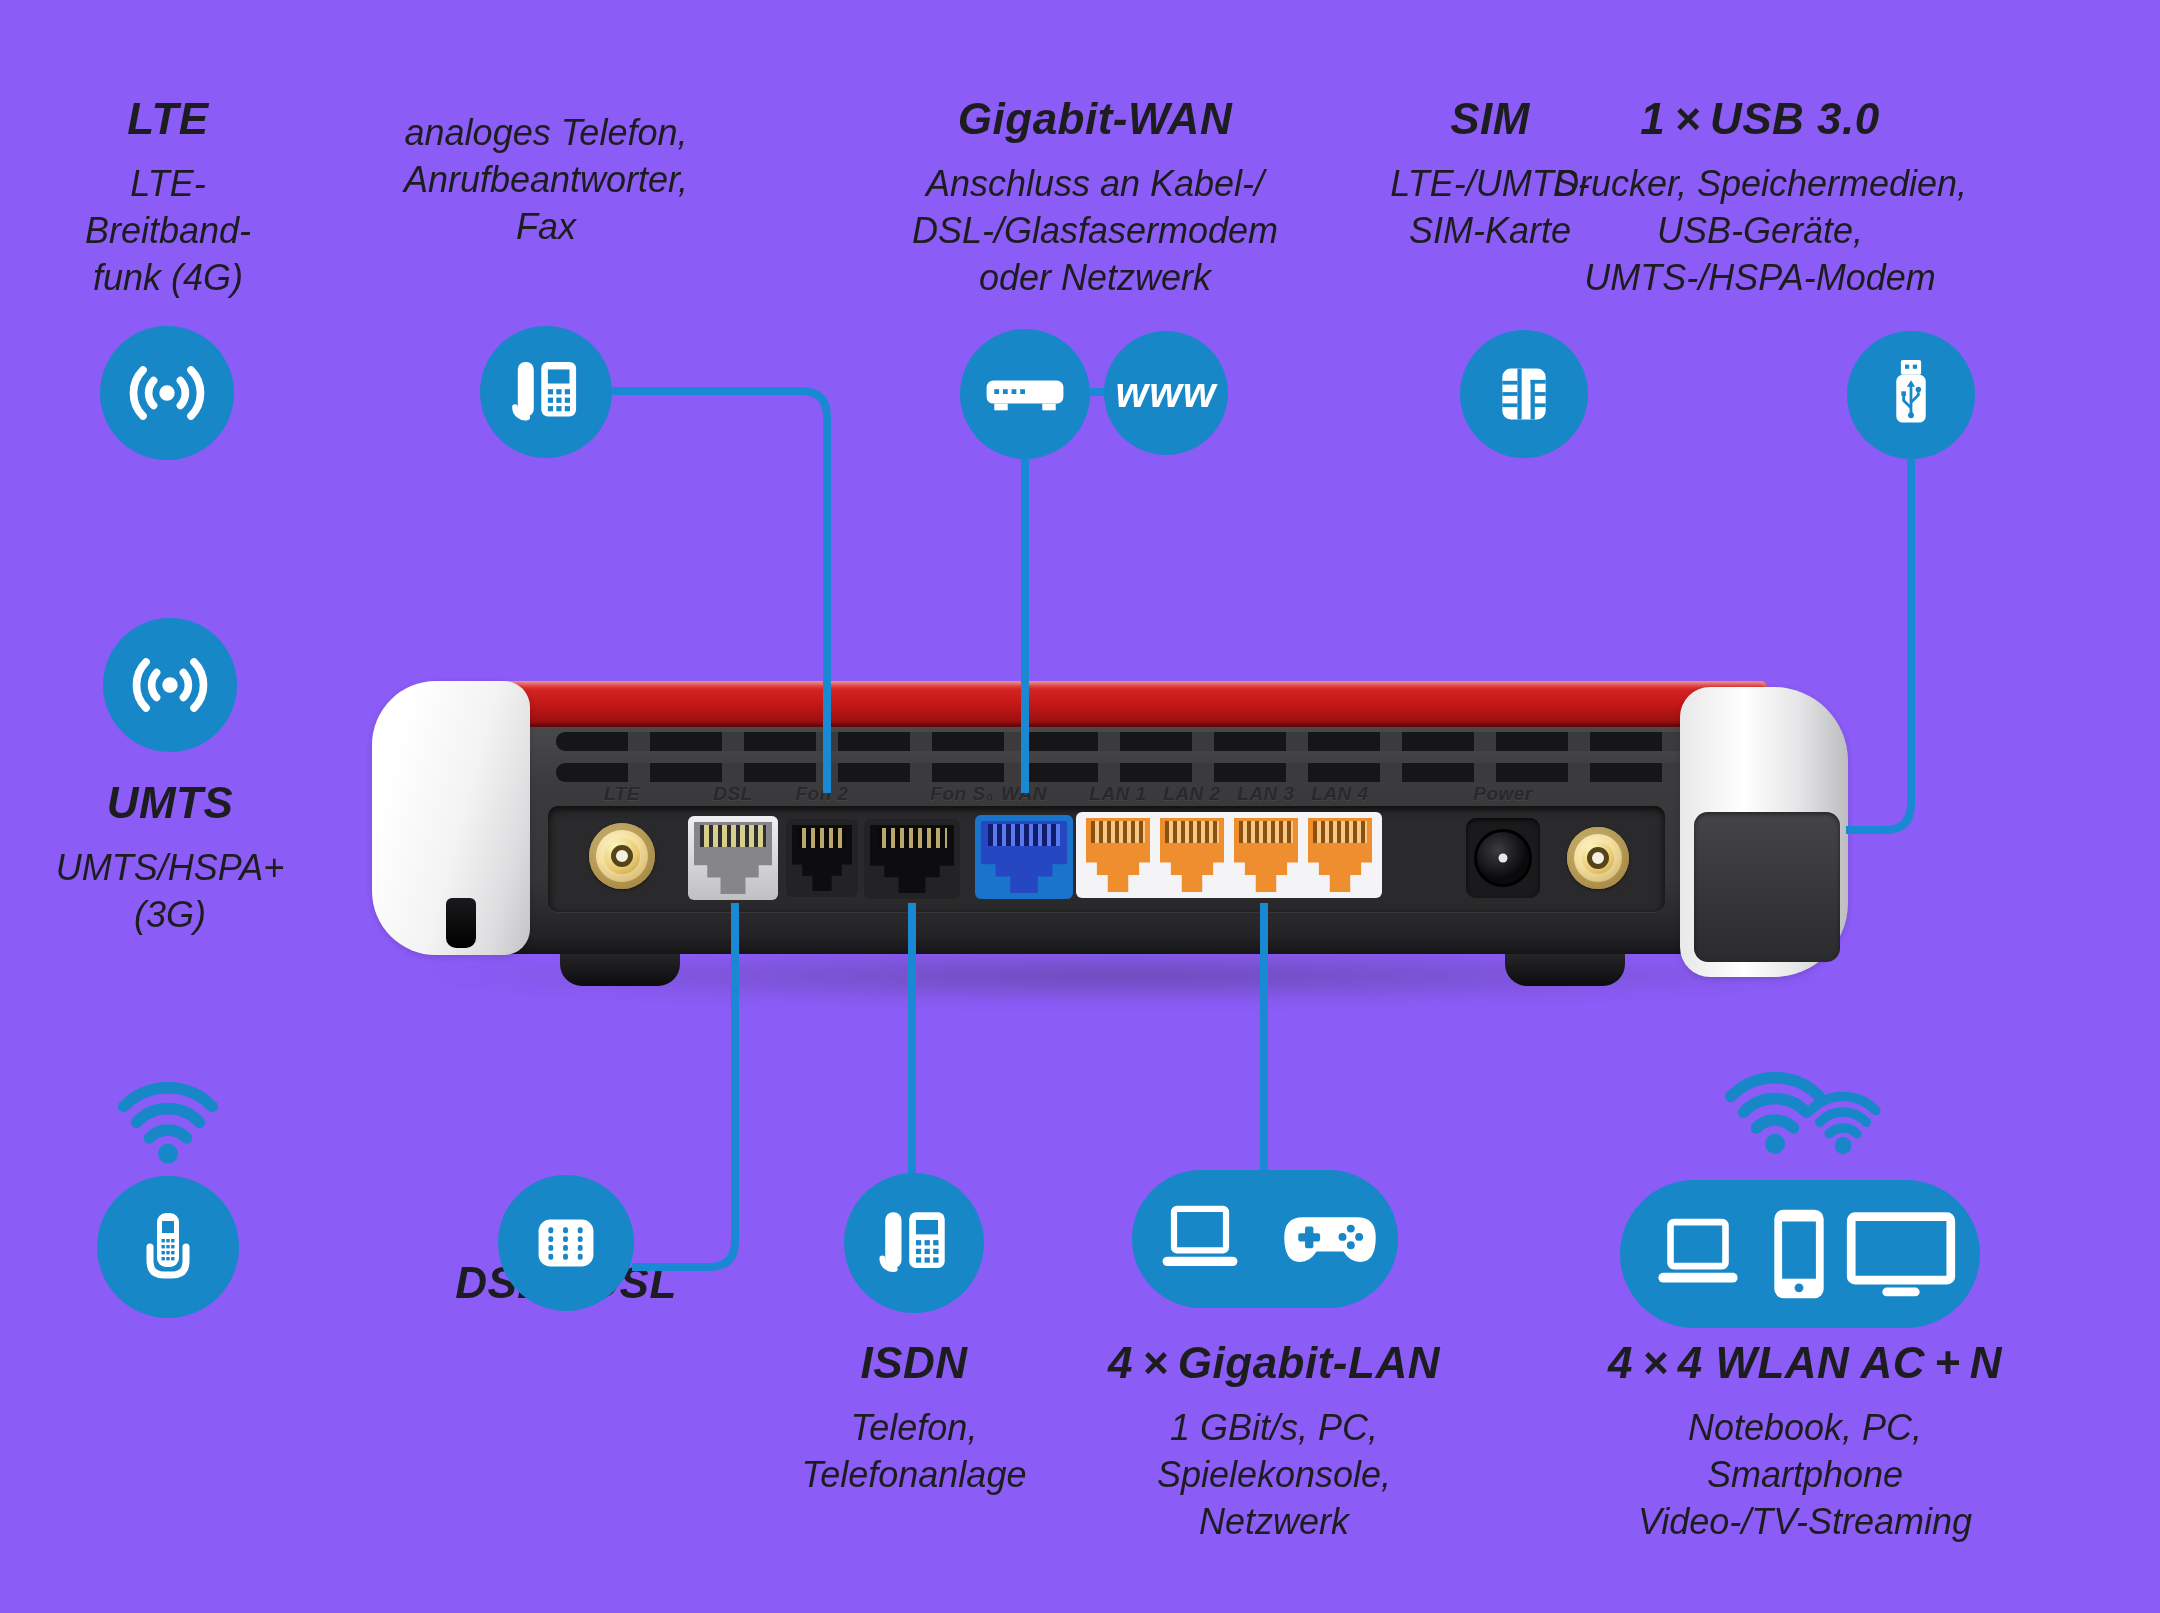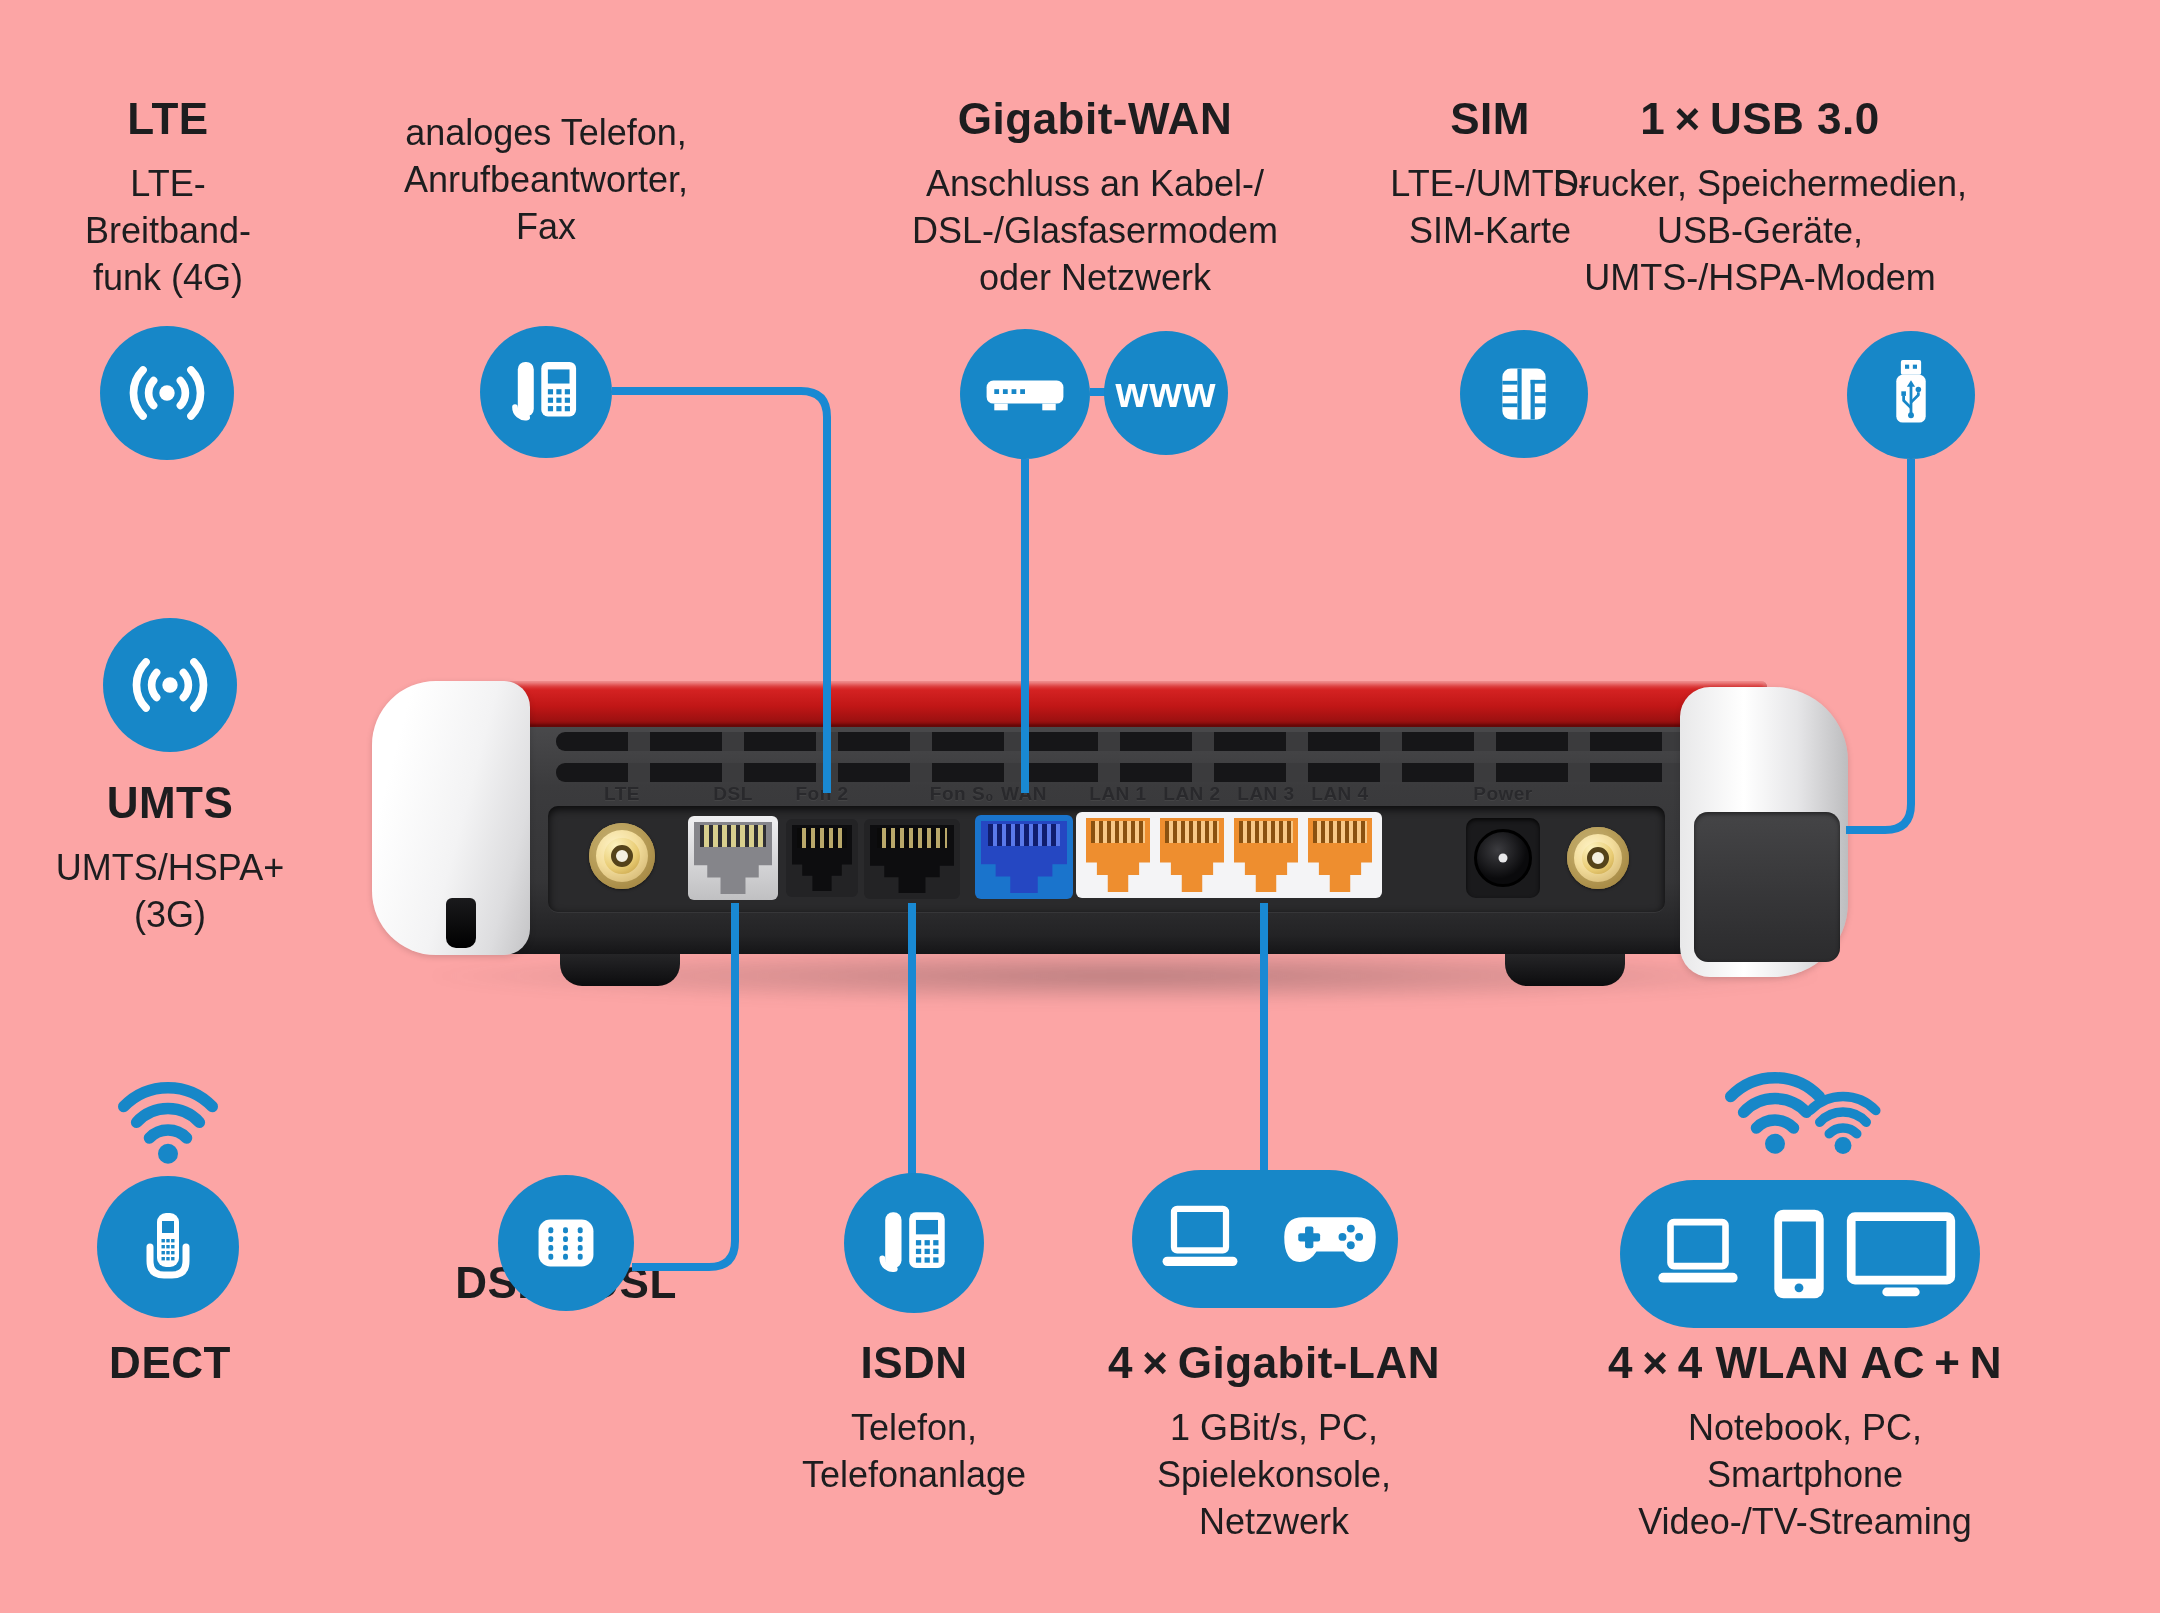--- a/index.html
+++ b/index.html
@@ -1,17 +1,17 @@
 <!DOCTYPE html>
 <html style="--accent: #1787c8; --line: #1989d3; --text: #1d1d1f; --router-red: #c01616; --lan-orange: #ee8e2f; --wan-blue-frame: #1a74cc;"><head>
 <meta charset="utf-8">
 <style>
   html,body{margin:0;padding:0;background:#fff;}
-  .canvas{position:relative;width:2160px;height:1613px;background:#fca5a5;overflow:hidden;
-          font-family:"Liberation Sans","DejaVu Sans",sans-serif;color:var(--text,#1d1d1f);}
+  .canvas{position:relative;width:2160px;height:1613px;background:#8b5cf6;overflow:hidden;
+          font-family:"Liberation Sans","DejaVu Sans",sans-serif;color:var(--text,#1d1d1f);font-style:italic;}
   .callout{position:absolute;text-align:center;color:var(--text,#1d1d1f);}
   .callout h2{font-size:44px;line-height:46px;margin:0 0 18px 0;font-weight:bold;letter-spacing:.5px;}
   .callout p{font-size:36px;line-height:47px;margin:13px;white-space:pre-line;}
   .badge{position:absolute;border-radius:50%;background:var(--accent,#1787c8);
          display:flex;align-items:center;justify-content:center;}
   .pill{position:absolute;background:var(--accent,#1787c8);display:flex;align-items:center;justify-content:center;gap:26px;}
   .waves{position:absolute;}
   .wwwtext{color:#fff;font-size:42px;font-weight:bold;letter-spacing:1px;}
   
   .shadow{position:absolute;left:430px;top:948px;width:1390px;height:56px;border-radius:50%;
@@ -103,21 +103,20 @@
 USB-Geräte,
 UMTS-/HSPA-Modem</p>
   </div>
   <div class="callout" style="left:20px;top:780px;width:300px;">
     <h2>UMTS</h2>
     <p>UMTS/HSPA+
 (3G)</p>
   </div>
 
   <div class="callout" style="left:10px;top:1340px;width:320px;">
-    <h2>DECT</h2>
   </div>
   <div class="callout" style="left:366px;top:1260px;width:400px;">
     <h2>DSL/VDSL</h2>
   </div>
   <div class="callout" style="left:754px;top:1340px;width:320px;">
     <h2>ISDN</h2>
     <p>Telefon,
 Telefonanlage</p>
   </div>
   <div class="callout" style="left:1064px;top:1340px;width:420px;">

